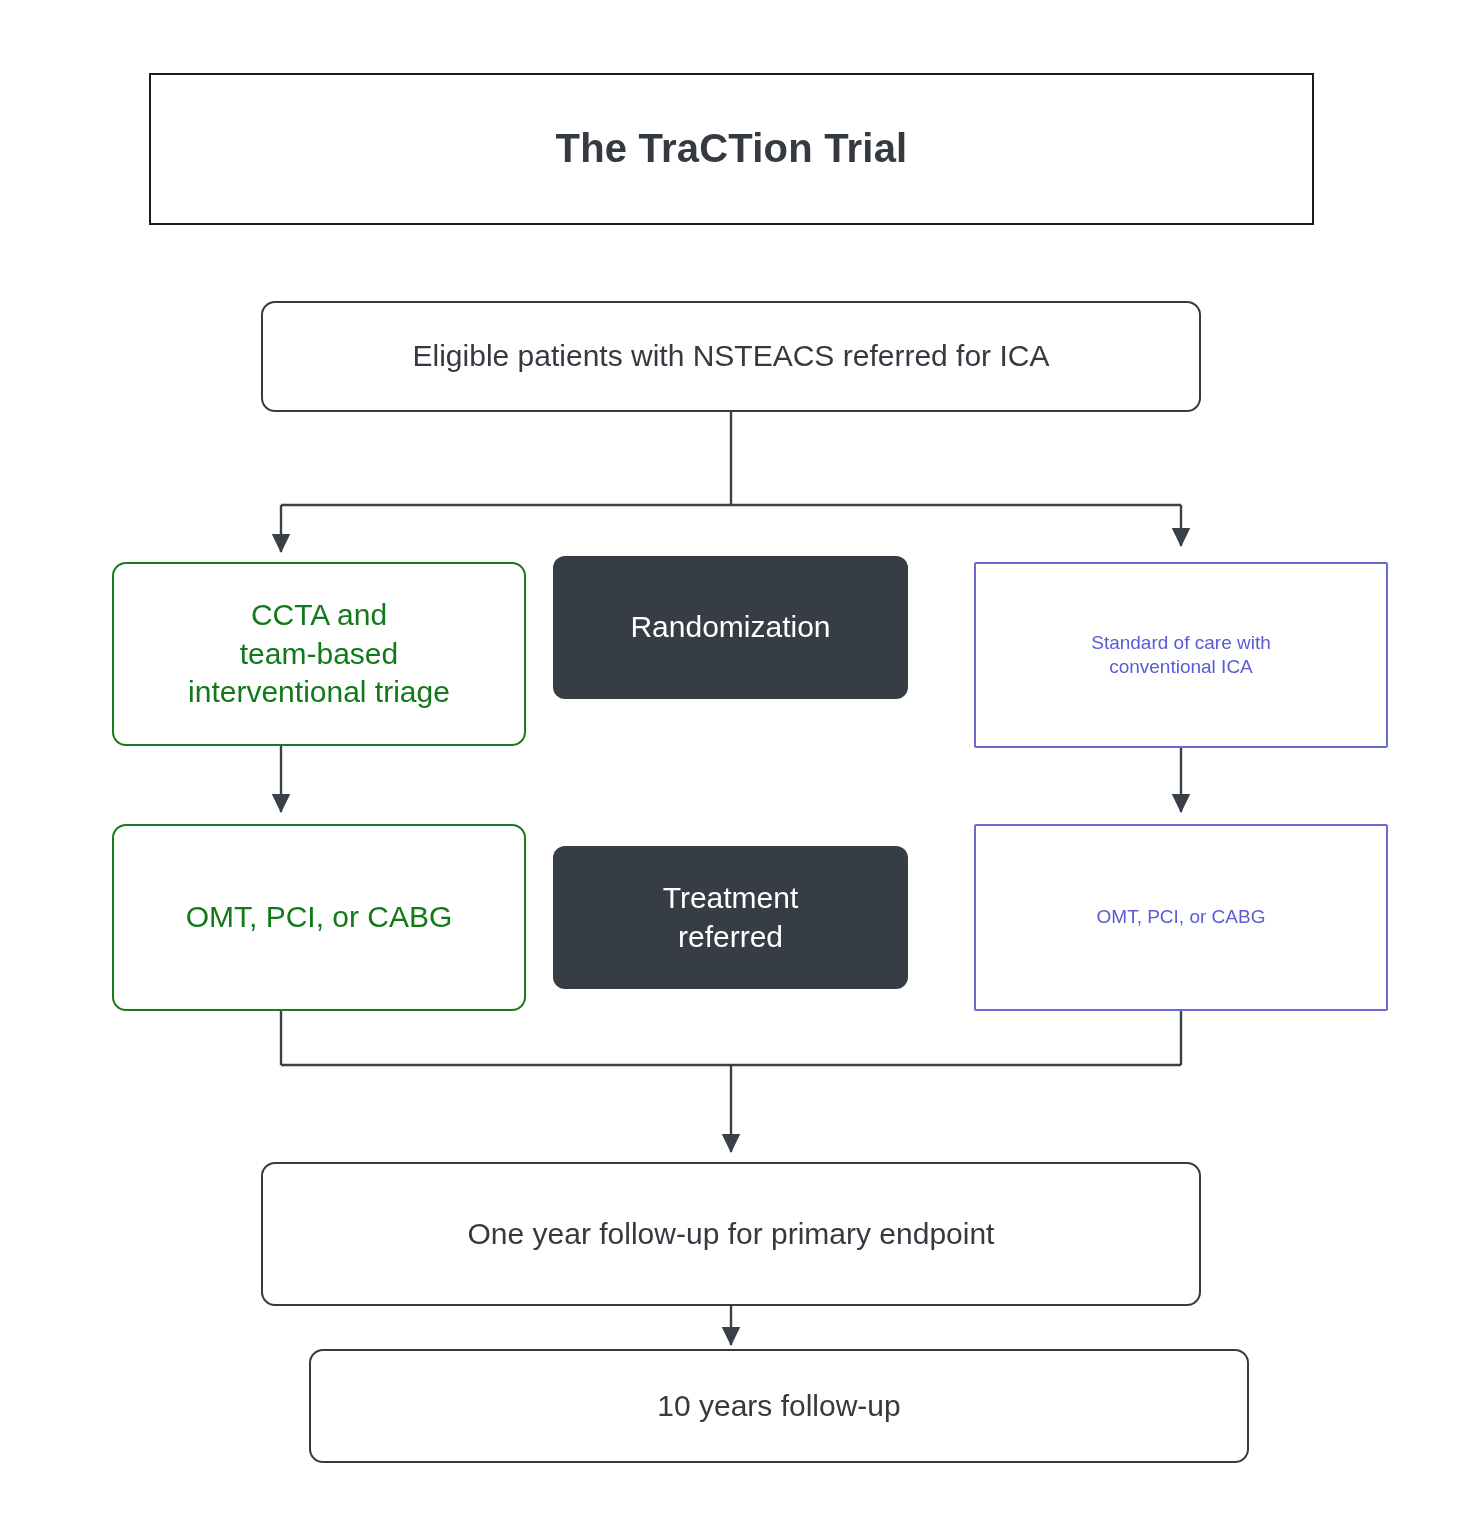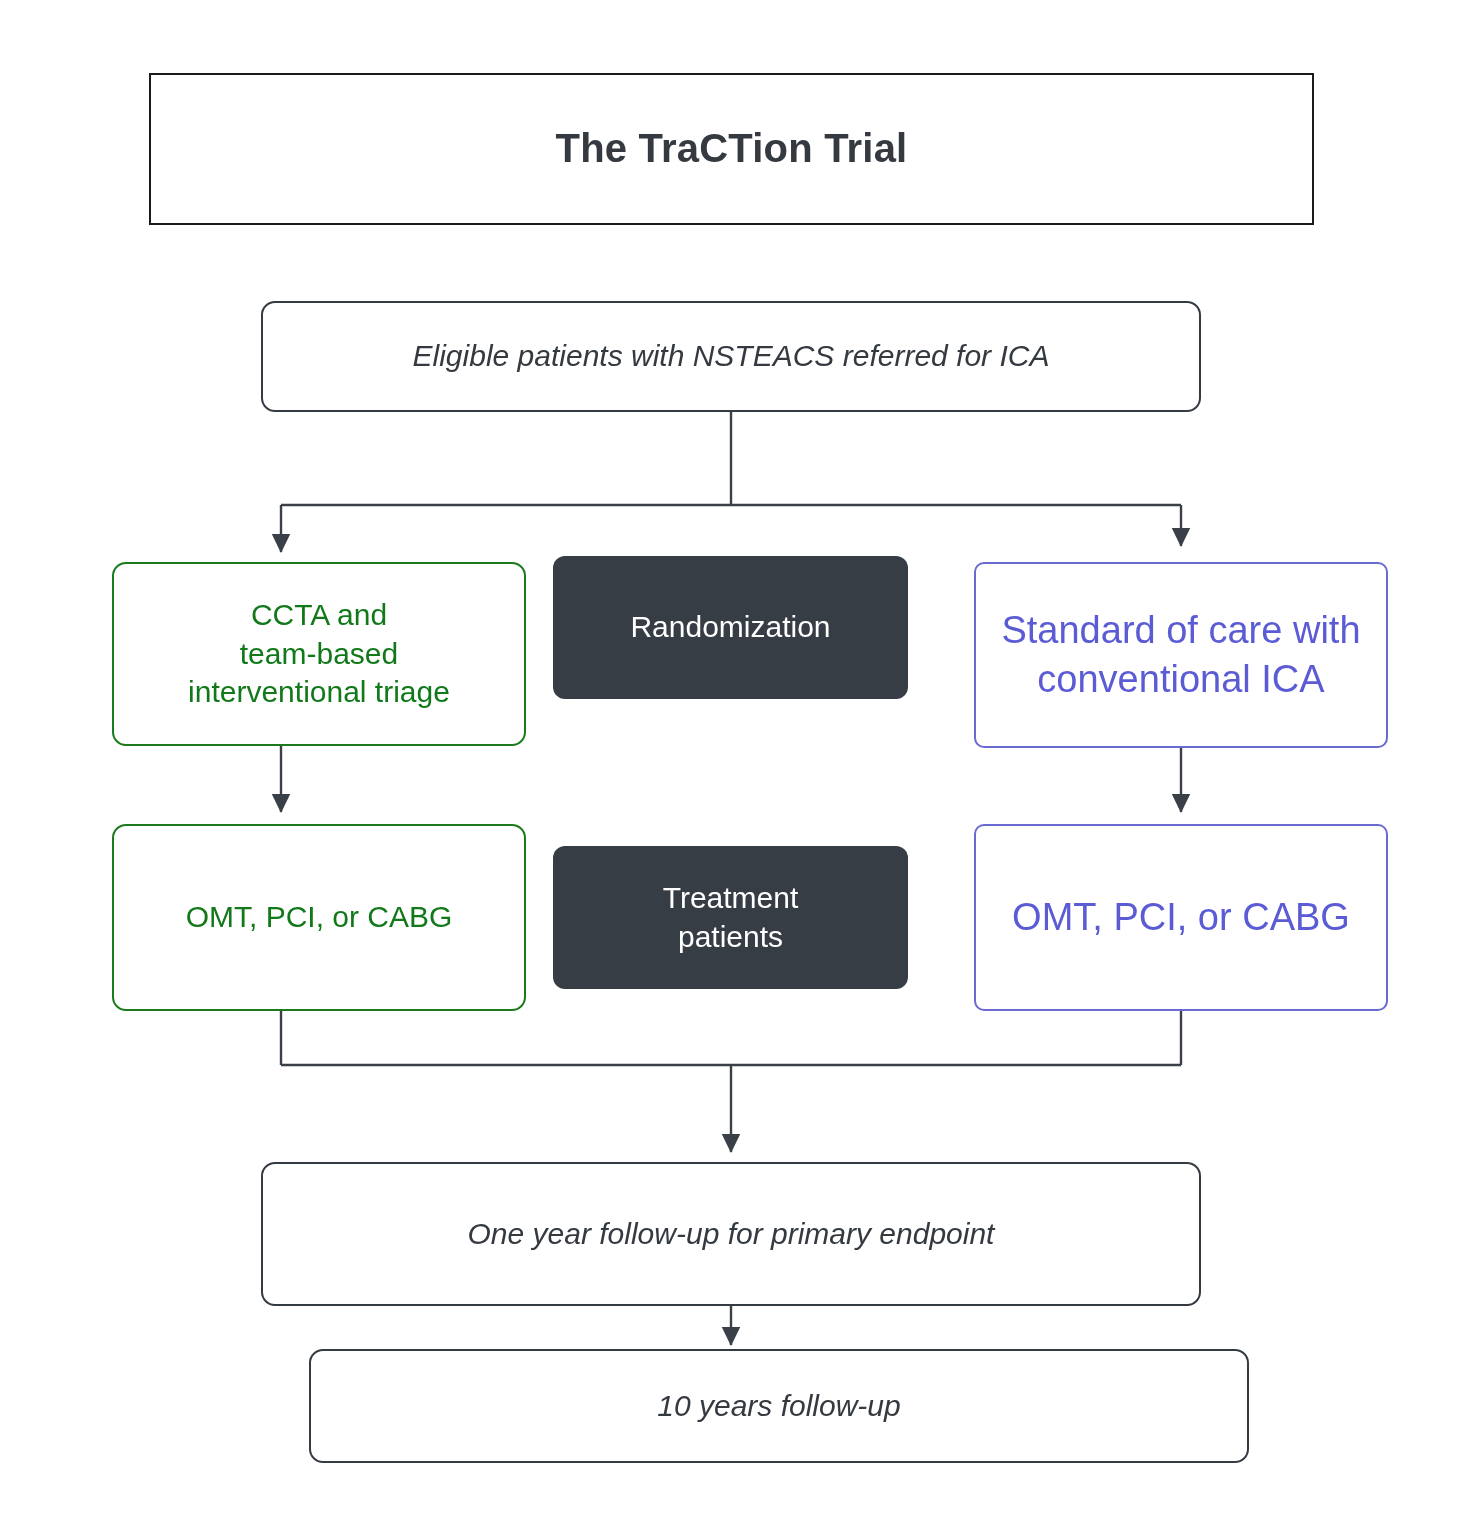--- a/index.html
+++ b/index.html
@@ -53,37 +53,36 @@
     color: #343a40;
     letter-spacing: 0.2px;
   }
 
   
   .node-plain {
     border: 2px solid #353b43;
     border-radius: 14px;
     font-size: 30px;
     color: #343a40;
-    font-style: italic;
   }
 
   
   .node-green {
     border: 2.5px solid #1b7a1b;
     border-radius: 14px;
     font-size: 30px;
     color: #12791a;
     margin-left: 38px;
   }
 
   
   .node-purple {
     border: 2.5px solid #6a6ad1;
-    border-radius: 10px;
-    font-size: 38px;
+    border-radius: 2px;
+    font-size: 19px;
     color: #5b5bd6;
   }
 
   
   .node-dark {
     background: #373d45;
     border: none;
     border-radius: 12px;
     font-size: 30px;
     color: #ffffff;
@@ -150,21 +149,21 @@
     <span class="label">Standard of care with
 conventional ICA</span>
   </div>
 
   <div class="node node-green" style="left:74px; top:824px; width:414px; height:187px;">
     <span class="label">OMT, PCI, or CABG</span>
   </div>
 
   <div class="node node-dark" style="left:553px; top:846px; width:355px; height:143px;">
     <span class="label">Treatment
-patients</span>
+referred</span>
   </div>
 
   <div class="node node-purple" style="left:974px; top:824px; width:414px; height:187px;">
     <span class="label">OMT, PCI, or CABG</span>
   </div>
 
   <div class="node node-plain" style="left:261px; top:1162px; width:940px; height:144px;">
     <span class="label">One year follow-up for primary endpoint</span>
   </div>
 

